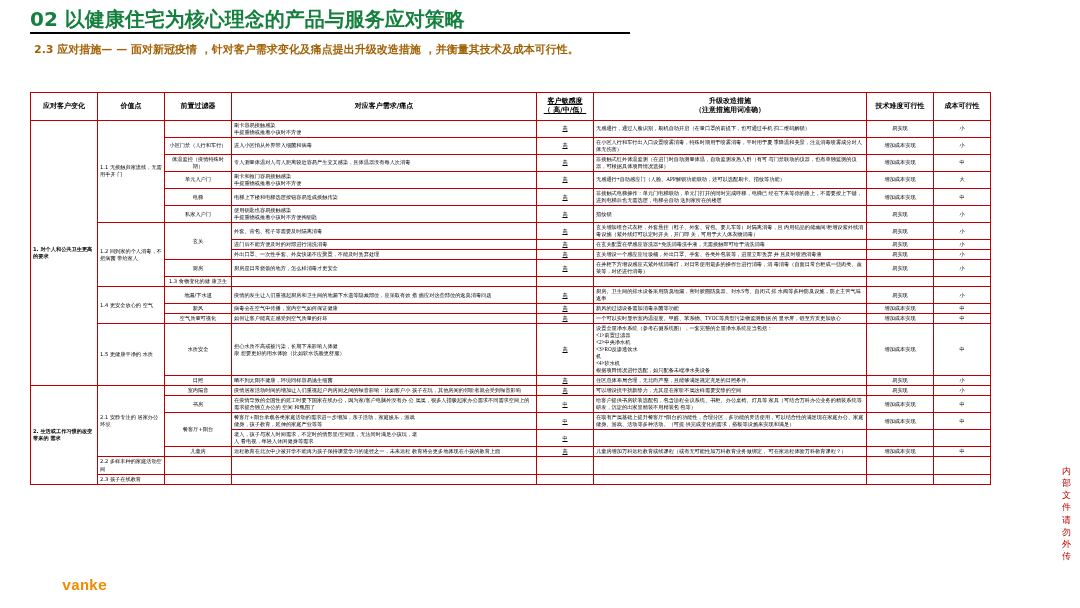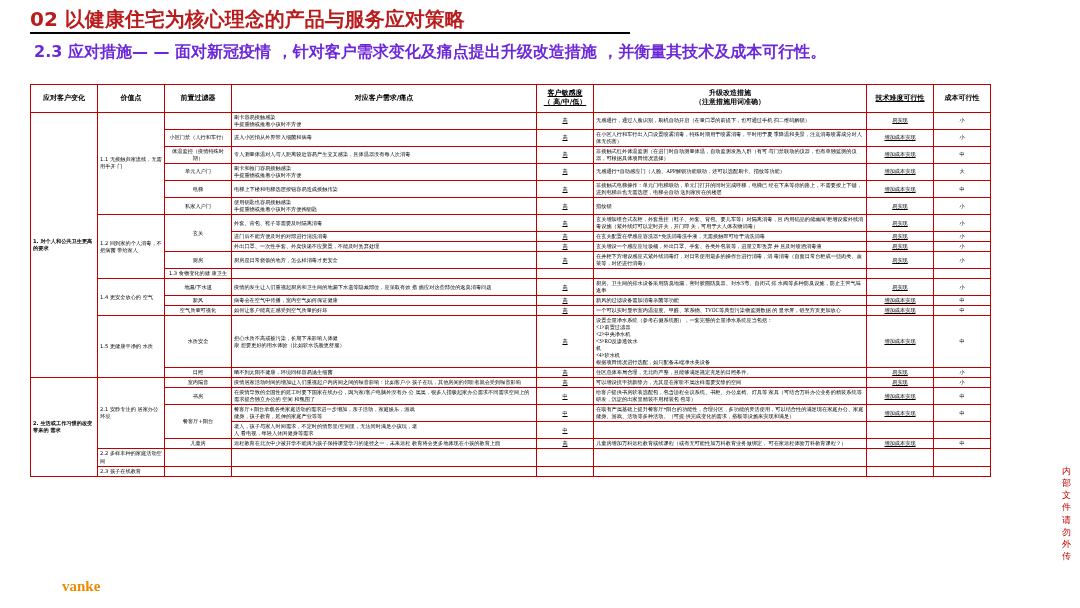--- a/index.html
+++ b/index.html
@@ -7,31 +7,31 @@
     width:1080px;height:608px;
     background:#ffffff;
     font-family:"DejaVu Sans","Liberation Sans",sans-serif;
     color:#000;
     overflow:hidden;
     position:relative;
   }
   .page-title{
     position:absolute;left:30px;top:6px;
     font-size:20px;font-weight:bold;letter-spacing:0px;
-    color:#b91c1c;
+    color:#15803d;
   }
   .title-underline{
     position:absolute;left:30px;top:32px;width:600px;height:2px;background:#000;
   }
   .sub-title{
     position:absolute;left:34px;top:42px;
-    font-size:16px;font-weight:bold;color:#6d28d9;
+    font-size:11px;font-weight:bold;color:#a16207;
   }
   table.matrix{
-    position:absolute;left:30px;top:84px;
+    position:absolute;left:30px;top:92px;
     width:824px;
     border-collapse:collapse;
     table-layout:fixed;
   }
   table.matrix td,table.matrix th{
     border:1px solid #c00000;
     vertical-align:middle;
     padding:1px 2px;
     font-size:5.2px;
     line-height:1.35;
@@ -44,26 +44,26 @@
     text-align:center;
     background:#ffffff;
     padding:4px 2px;
   }
   .c-axis{width:62px;font-weight:bold;font-size:7px;text-align:left;}
   .c-value{width:62px;font-size:6.2px;text-align:left;}
   .c-scene{width:62px;font-size:6.2px;text-align:center;}
   .c-need{width:300px;text-align:left;}
   .c-sens{width:52px;text-align:center;font-size:6.2px;text-decoration:underline;}
   .c-measure{width:268px;text-align:left;font-family:Liberation Serif, serif;}
-  .c-tech{width:62px;text-align:center;font-size:6.2px;text-decoration:underline;}
+  .c-tech{width:62px;text-align:center;font-size:6.2px;}
   .c-cost{width:52px;text-align:center;font-size:6.2px;}
   .vanke{
     position:absolute;left:62px;top:578px;
     font-size:15px;font-weight:bold;color:#f08a00;
-    font-family:Liberation Serif, serif;
+    font-family:Liberation Mono, monospace;
   }
   .confidential{
     position:absolute;right:6px;top:465px;
     width:14px;
     font-size:9px;color:#c00000;line-height:1.35;
     text-align:center;letter-spacing:1px;
   }
   .confidential span{display:block;}
 </style>
 </head>

